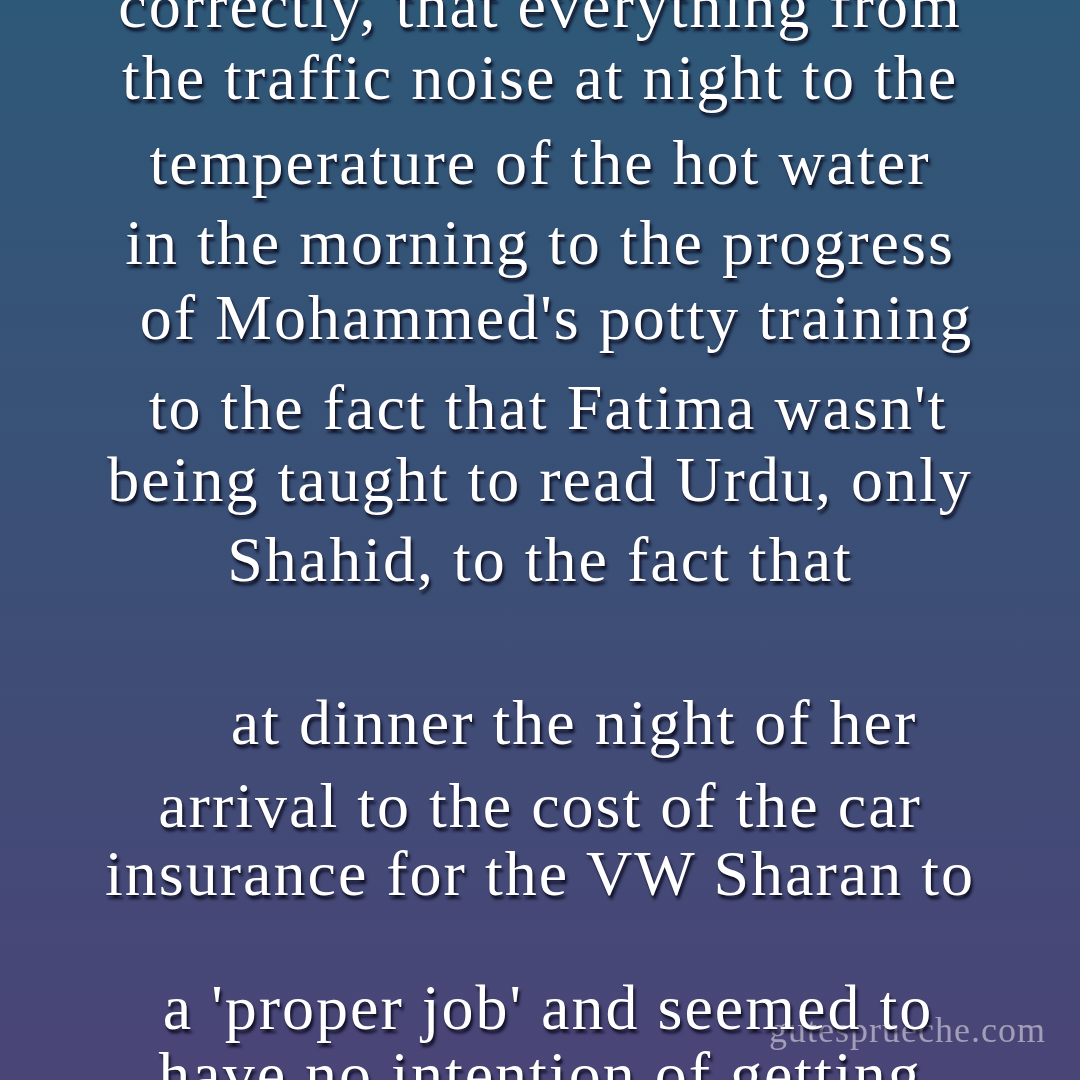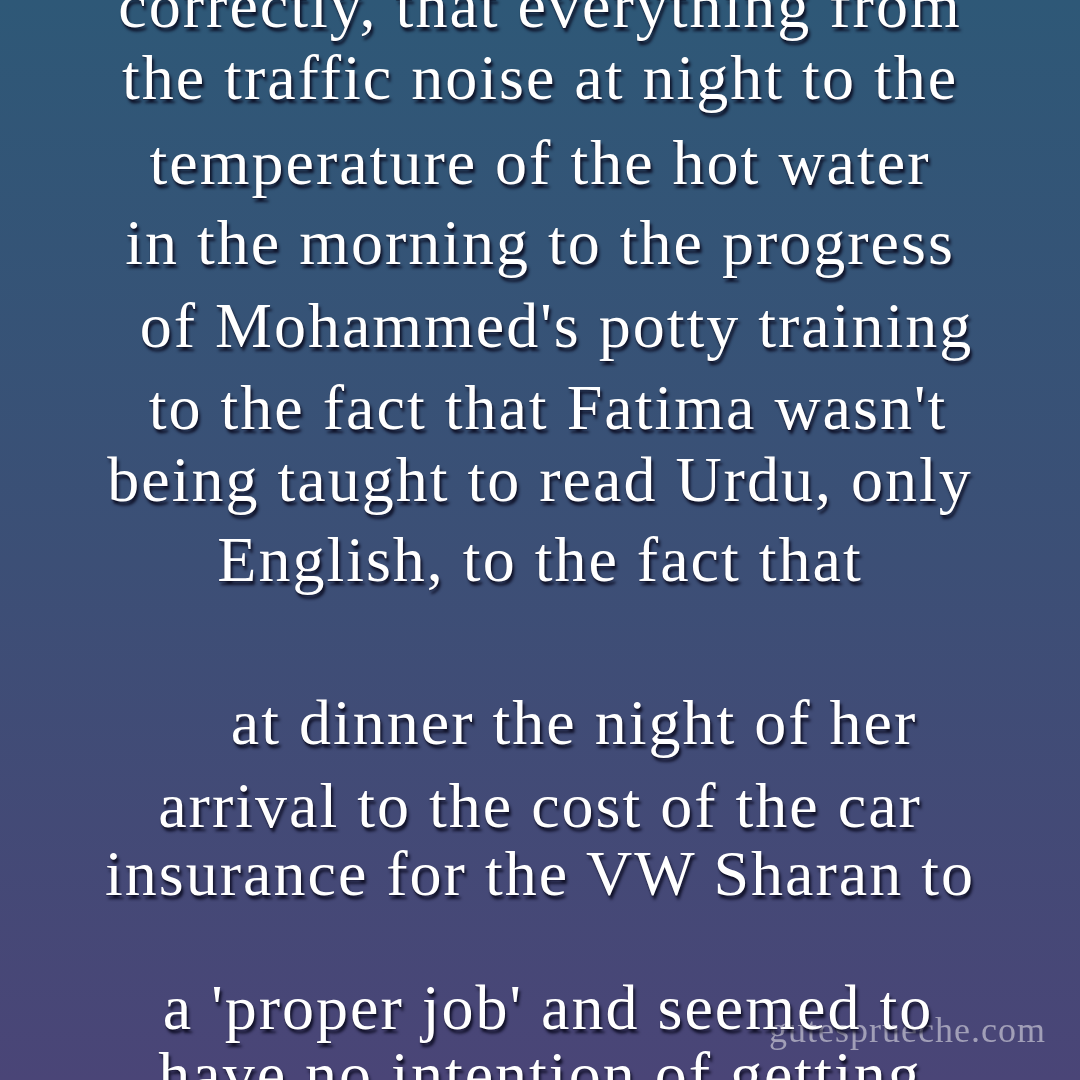--- a/index.html
+++ b/index.html
@@ -30,21 +30,21 @@
     height: 76px;
     letter-spacing: 2px;
     color: var(--text-color);
     text-shadow: 2px 4px 3px rgba(8, 8, 28, 0.85), 0 1px 1px rgba(8, 8, 28, 0.5);
     z-index: 2;
   }
   .line-0  { top: -32px; }
   .line-1  { top: 40px; }
   .line-2  { top: 125px; }
   .line-3  { top: 205px; }
-  .line-4  { top: 288px; padding-left: 33px; }
+  .line-4  { top: 280px; padding-left: 33px; }
   .line-5  { top: 370px; padding-left: 16px; }
   .line-6  { top: 442px; }
   .line-7  { top: 522px; }
   .line-8  { top: 602px; }
   .line-9  { top: 685px; margin-left: 34px; }
   .line-10 { top: 768px; }
   .line-11 { top: 836px; }
   .line-12 { top: 902px; }
   .line-13 { top: 970px; margin-left: 8px; }
   .line-14 { top: 1037px; }
@@ -65,19 +65,19 @@
 
 <div class="canvas">
   <div class="watermark">gutesprueche.com</div>
   <div class="quote-line line-0">correctly, that everything from</div>
   <div class="quote-line line-1">the traffic noise at night to the</div>
   <div class="quote-line line-2">temperature of the hot water</div>
   <div class="quote-line line-3">in the morning to the progress</div>
   <div class="quote-line line-4">of Mohammed's potty training</div>
   <div class="quote-line line-5">to the fact that Fatima wasn't</div>
   <div class="quote-line line-6">being taught to read Urdu, only</div>
-  <div class="quote-line line-7">English, to the fact that</div>
+  <div class="quote-line line-7">Shahid, to the fact that</div>
   <div class="quote-line line-9">at dinner the night of her</div>
   <div class="quote-line line-10">arrival to the cost of the car</div>
   <div class="quote-line line-11">insurance for the VW Sharan to</div>
   <div class="quote-line line-13">a 'proper job' and seemed to</div>
   <div class="quote-line line-14">have no intention of getting</div>
 </div>
 
 </body></html>

